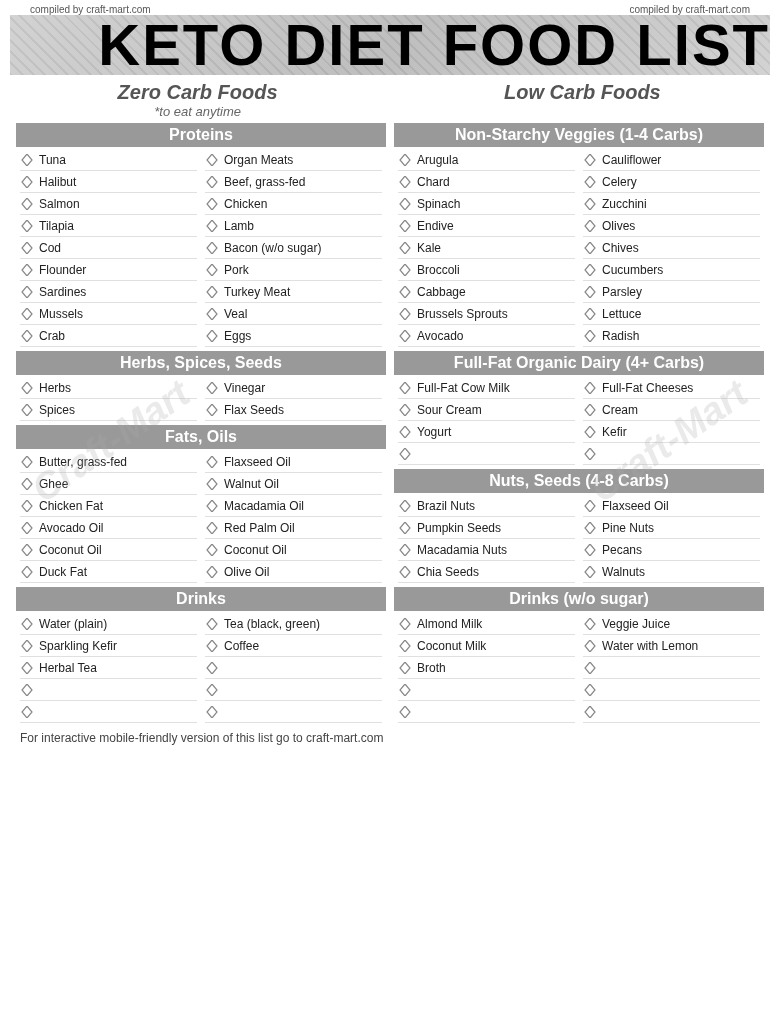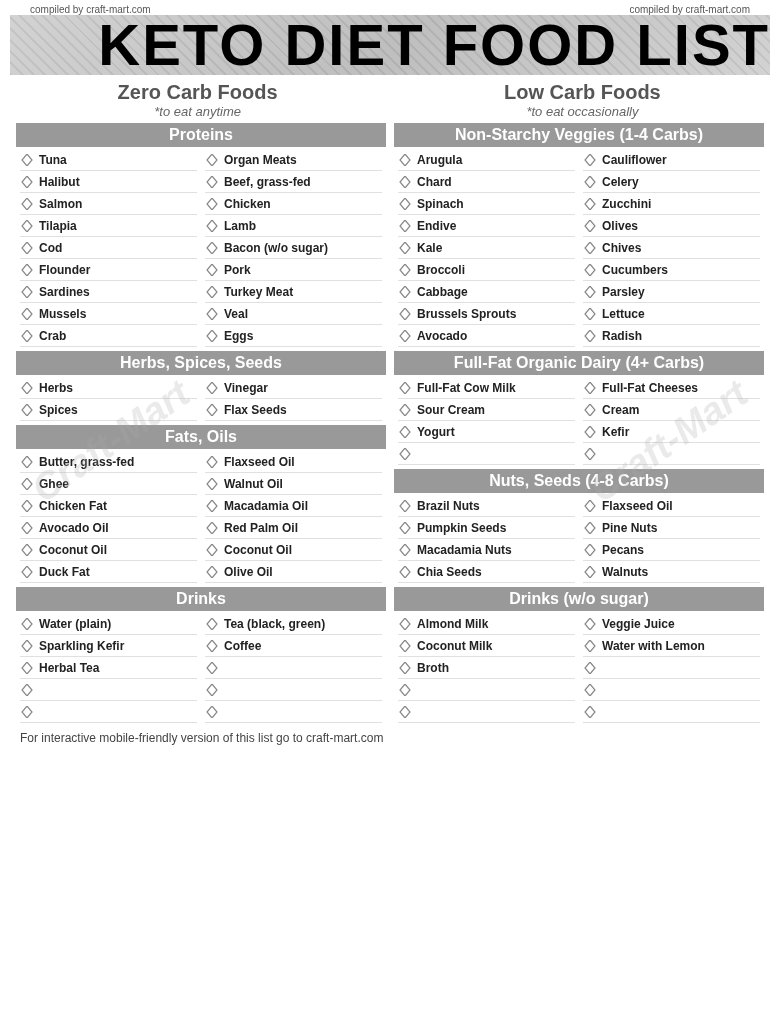--- a/index.html
+++ b/index.html
@@ -58,20 +58,21 @@
       padding: 6px 10px 2px 10px;
     }
     .subtitle-col {
       width: 48%;
       text-align: center;
     }
     .subtitle-main {
       font-size: 20px;
       font-weight: bold;
       color: #555;
+      font-style: italic;
     }
     .subtitle-sub {
       font-size: 13px;
       color: #666;
       font-style: italic;
     }
     .columns {
       display: flex;
       gap: 8px;
       padding: 0 6px;
@@ -88,21 +89,20 @@
       padding: 3px 4px;
       margin-top: 2px;
     }
     .section-content {
       display: flex;
       padding: 2px 0;
     }
     .section-half {
       width: 50%;
       padding: 0 4px;
-      font-weight: bold;
     }
     .item-row {
       display: flex;
       align-items: center;
       font-size: 12px;
       color: #222;
       padding: 1.5px 0;
       border-bottom: 1px solid #e0e0e0;
       min-height: 22px;
     }
@@ -164,21 +164,20 @@
     <div class="main-title">KETO DIET FOOD LIST</div>
   </div>
 
   <div class="subtitle-row">
     <div class="subtitle-col">
       <div class="subtitle-main">Zero Carb Foods</div>
       <div class="subtitle-sub">*to eat anytime</div>
     </div>
     <div class="subtitle-col">
       <div class="subtitle-main">Low Carb Foods</div>
-      <div class="subtitle-sub">*to eat occasionally</div>
     </div>
   </div>
 
   <div class="watermark watermark-left">Craft-Mart</div>
   <div class="watermark watermark-right">Craft-Mart</div>
 
   <div class="columns">
 
     <div class="col" id="left-col">
         <div>

